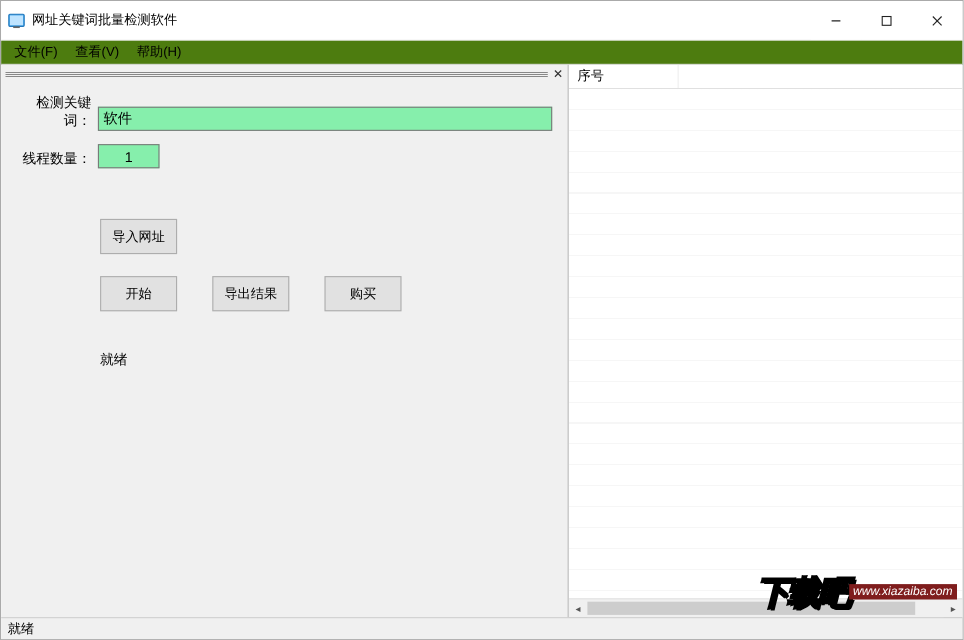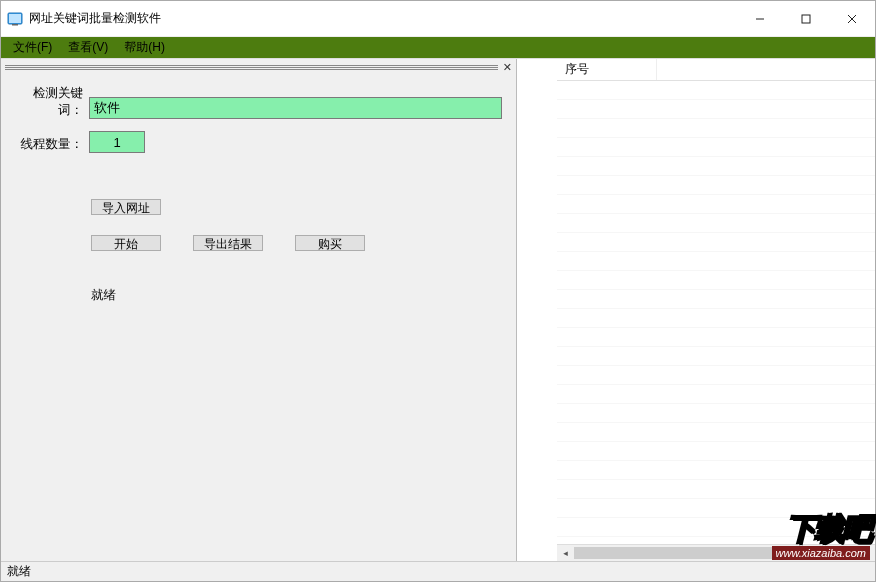--- a/index.html
+++ b/index.html
@@ -75,21 +75,20 @@
   border-right: 1px solid #bbb;
   display: flex;
   flex-direction: column;
   position: relative;
 }
 .right-pane {
   flex: 1;
   background: #fff;
   display: flex;
   flex-direction: column;
-  padding-left: 40px;
 }
 
 
 .small-bar {
   height: 10px;
   margin: 4px 4px 6px 4px;
   position: relative;
 }
 .small-bar .grip {
   position: absolute;
@@ -133,21 +132,21 @@
 
 
 .btn-row {
   display: flex;
   align-items: center;
   margin: 8px 10px 8px 90px;
   gap: 32px;
 }
 .btn {
   min-width: 70px;
-  height: 16px;
+  height: 32px;
   background: #e1e1e1;
   border: 1px solid #adadad;
   font-size: 12px;
   font-family: inherit;
   cursor: default;
   padding: 0 10px;
 }
 .import-row { margin-top: 40px; margin-bottom: 12px; }
 .status-text {
   margin: 28px 10px 8px 90px;
@@ -220,22 +219,22 @@
   padding: 0 6px;
   font-size: 12px;
 }
 
 
 .brand {
   position: absolute;
   right: 6px;
   bottom: 22px;
   display: flex;
-  flex-direction: column;
-  align-items: flex-end;
+  flex-direction: row;
+  align-items: center;
   pointer-events: none;
 }
 .brand-cn {
   font-size: 30px;
   font-weight: 900;
   color: #fff;
   -webkit-text-stroke: 2px #000;
   text-shadow: 2px 2px 0 #000;
   font-style: italic;
   letter-spacing: -2px;

